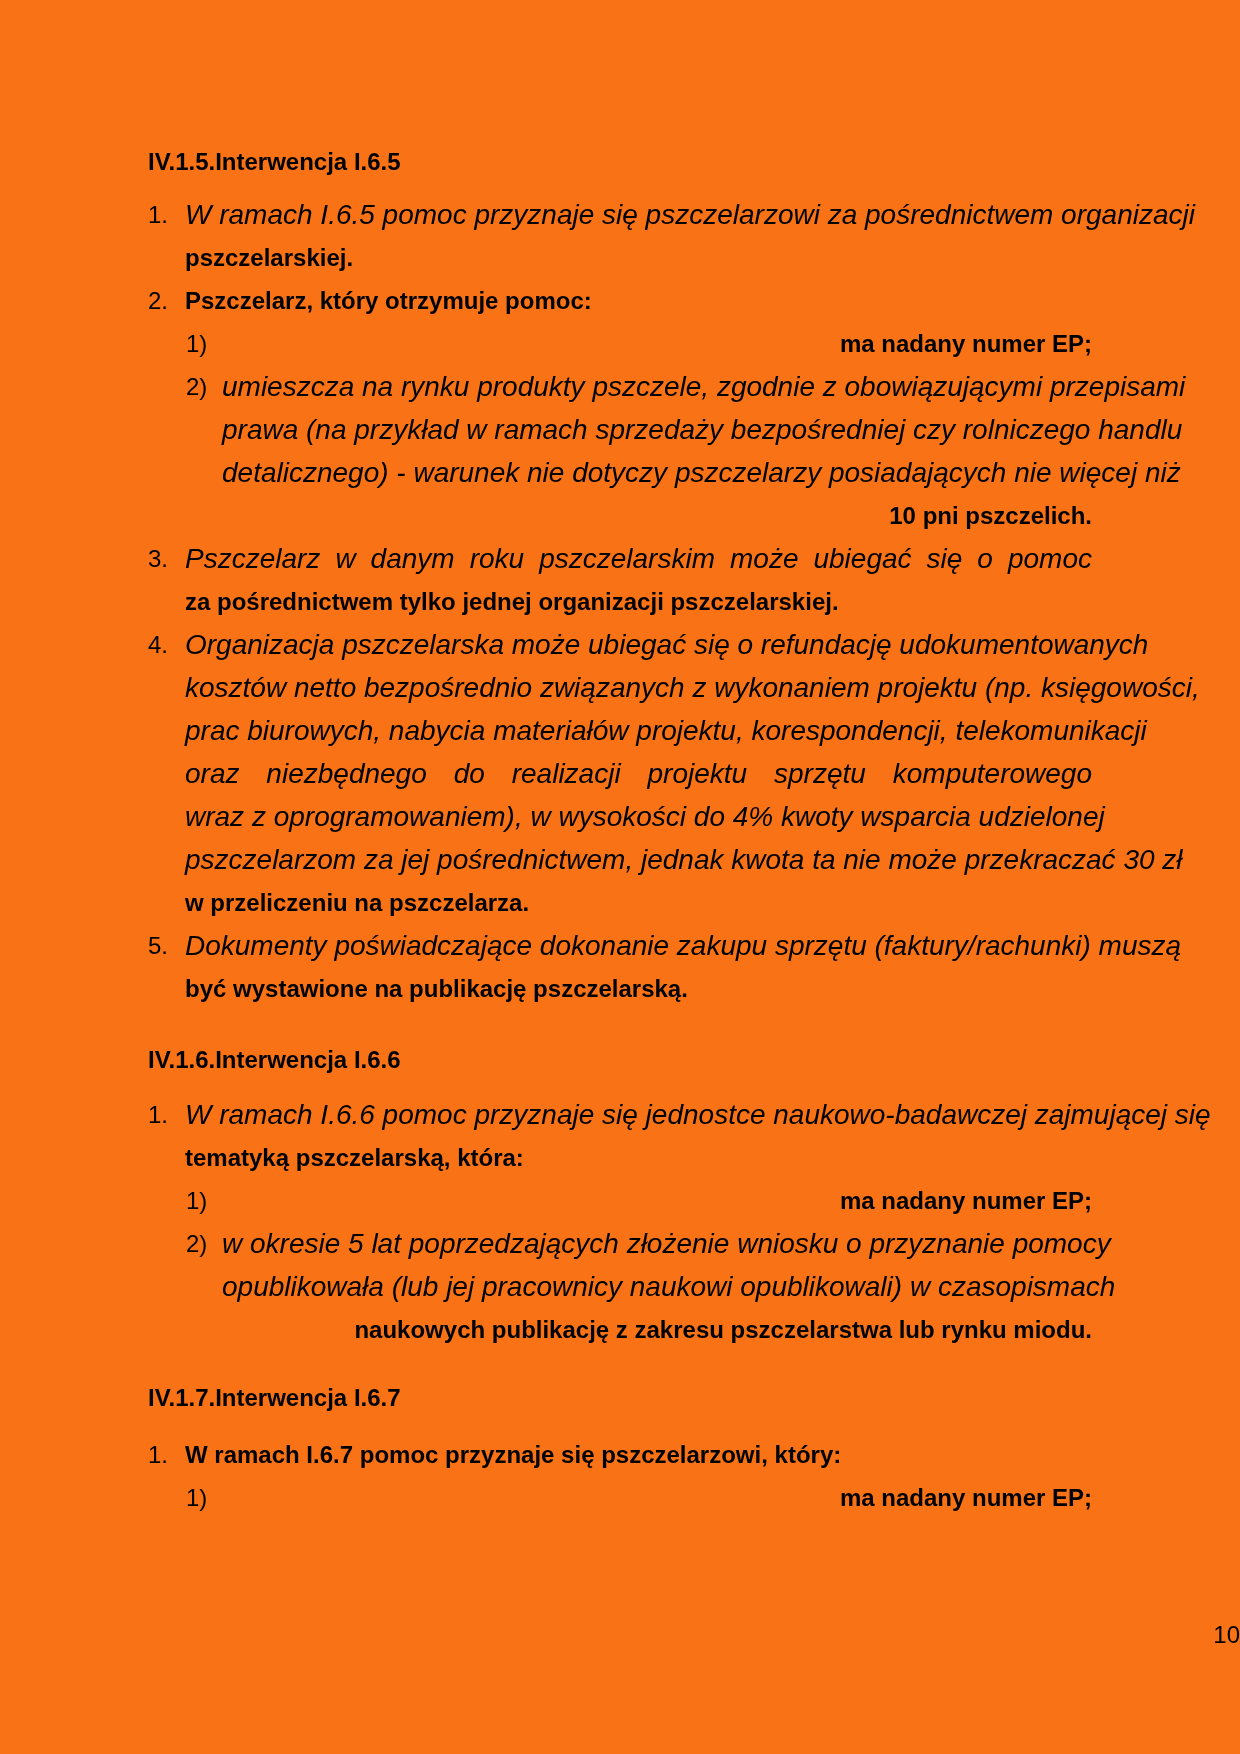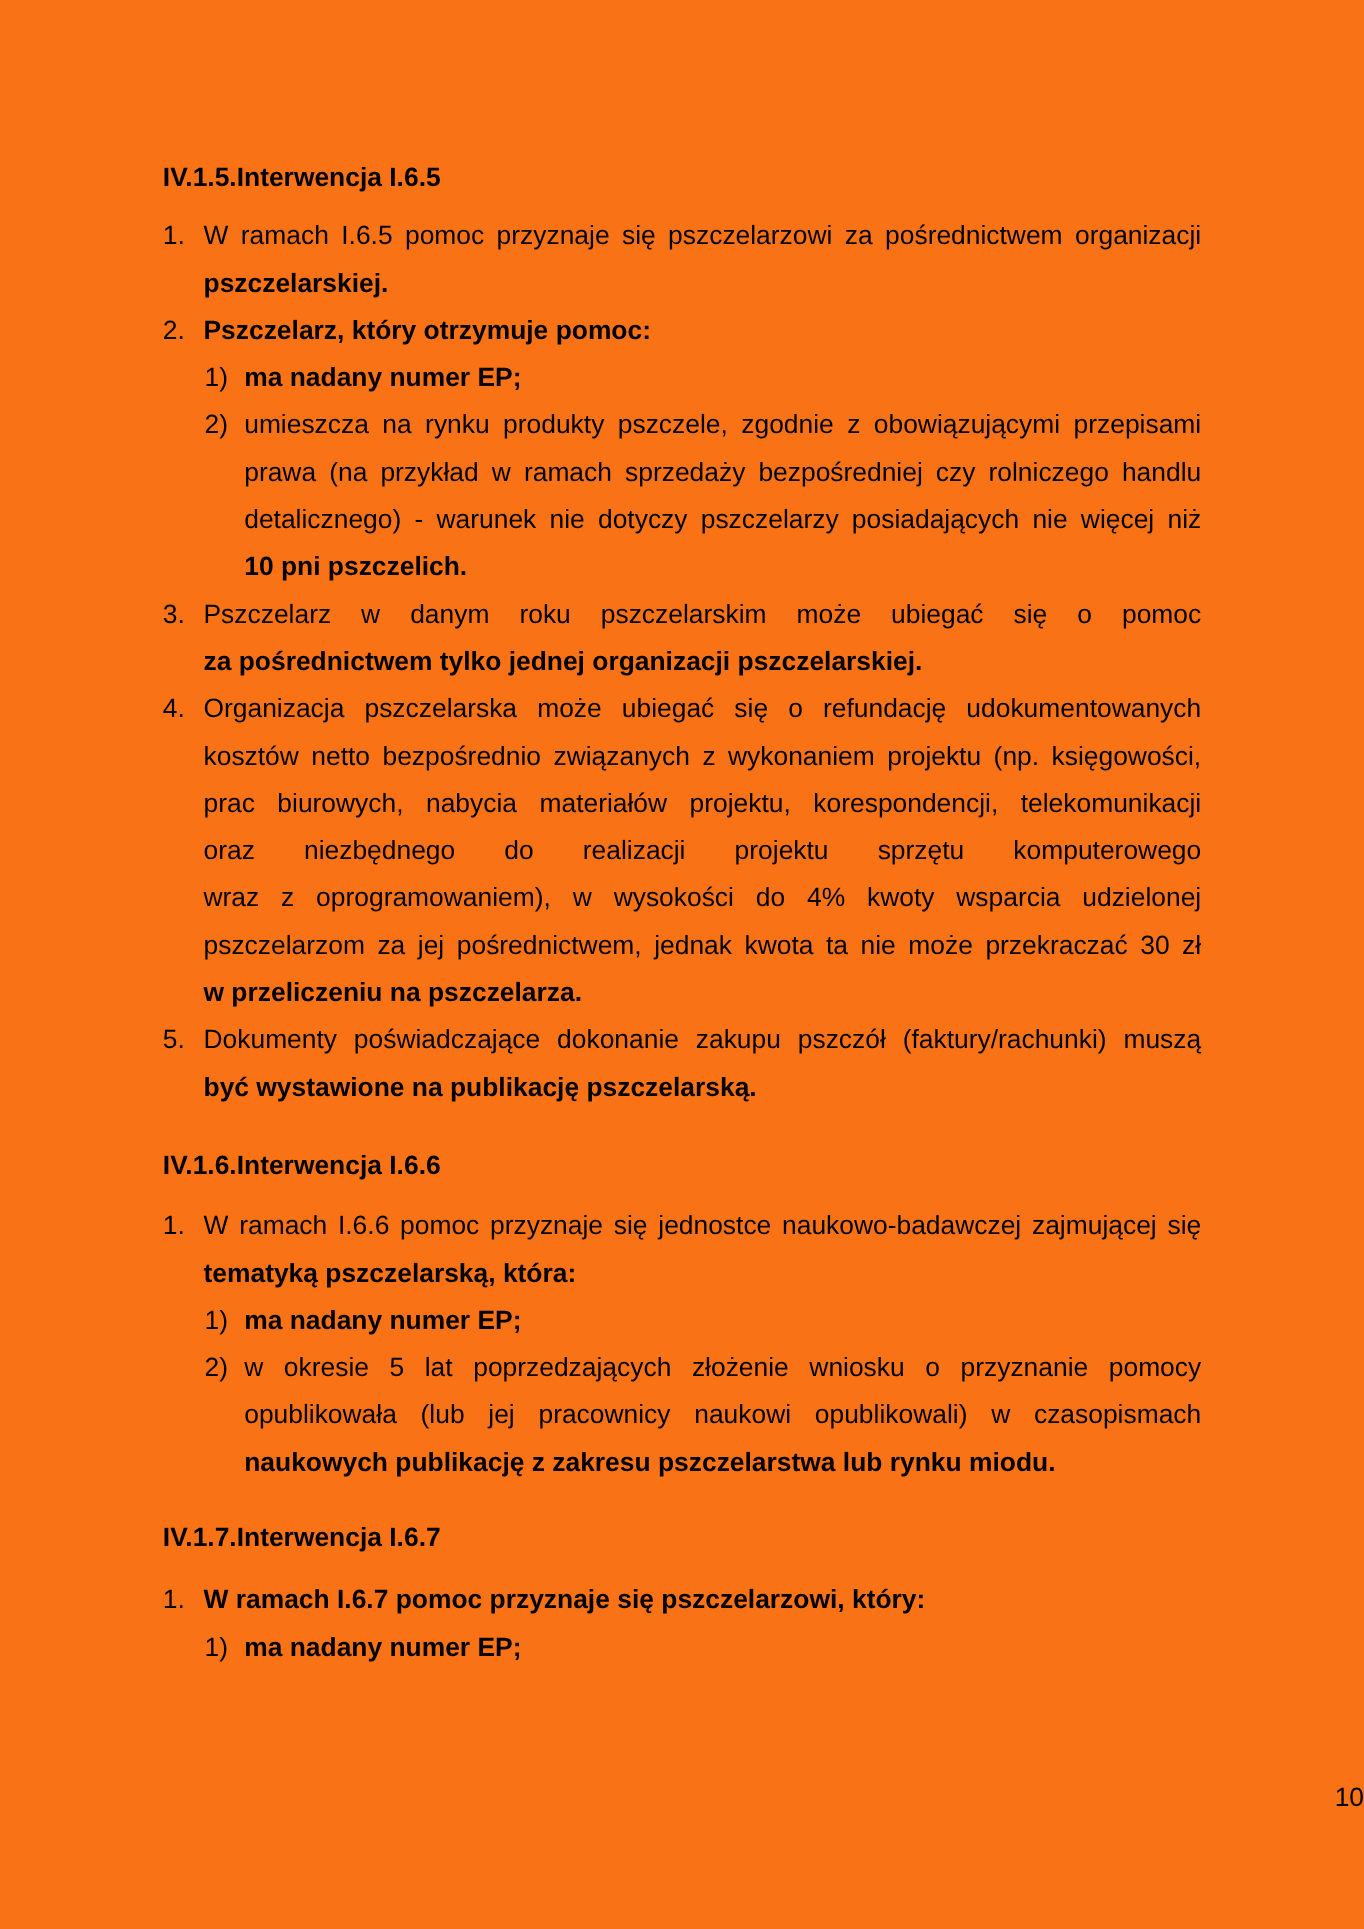--- a/index.html
+++ b/index.html
@@ -3,23 +3,23 @@
 <meta charset="utf-8">
 <style>
   html, body { margin:0; padding:0; background:#ffffff; }
   body { width:1240px; height:1754px; position:relative; overflow:hidden;
          font-family:"Liberation Sans", sans-serif; color:#000; }
   .page { position:absolute; left:0; top:0; width:1240px; height:1754px; background:#f97316; }
   .h { position:absolute; left:148px; font-weight:bold; font-size:24px; line-height:30px; white-space:nowrap; }
   .line { position:absolute; font-size:24px; line-height:30px; white-space:nowrap;font-weight:bold; }
   .num { position:absolute; left:148px; font-size:24px; line-height:30px; }
   .snum { position:absolute; left:186px; font-size:24px; line-height:30px; }
-  .j { position:absolute; font-size:24px; line-height:30px; text-align:justify; text-align-last:justify; white-space:nowrap; }
+  .j { position:absolute; font-size:28px; line-height:30px; text-align:justify; text-align-last:justify; white-space:nowrap;font-style:italic; }
   .t1 { left:185px; width:907px; }
-  .t2 { left:222px; width:870px; }
+  .t2 { left:222px; width:870px;text-align:right; }
   .pn { position:absolute; left:0; width:1240px; top:1620px; text-align:right; font-size:24px; line-height:30px; }
 </style>
 </head>
 <body>
 
 <div class="page">
 
   <div class="h" style="top:147px">IV.1.5.Interwencja I.6.5</div>
 
   <div class="num" style="top:200px">1.</div>
@@ -45,21 +45,21 @@
   <div class="num" style="top:630px">4.</div>
   <div class="j t1" style="top:630px">Organizacja pszczelarska może ubiegać się o refundację udokumentowanych</div>
   <div class="j t1" style="top:673px">kosztów netto bezpośrednio związanych z wykonaniem projektu (np. księgowości,</div>
   <div class="j t1" style="top:716px">prac biurowych, nabycia materiałów projektu, korespondencji, telekomunikacji</div>
   <div class="j t1" style="top:759px">oraz niezbędnego do realizacji projektu sprzętu komputerowego</div>
   <div class="j t1" style="top:802px">wraz z oprogramowaniem), w wysokości do 4% kwoty wsparcia udzielonej</div>
   <div class="j t1" style="top:845px">pszczelarzom za jej pośrednictwem, jednak kwota ta nie może przekraczać 30 zł</div>
   <div class="line t1" style="top:888px">w przeliczeniu na pszczelarza.</div>
 
   <div class="num" style="top:931px">5.</div>
-  <div class="j t1" style="top:931px">Dokumenty poświadczające dokonanie zakupu pszczół (faktury/rachunki) muszą</div>
+  <div class="j t1" style="top:931px">Dokumenty poświadczające dokonanie zakupu sprzętu (faktury/rachunki) muszą</div>
   <div class="line t1" style="top:974px">być wystawione na publikację pszczelarską.</div>
 
   <div class="h" style="top:1045px">IV.1.6.Interwencja I.6.6</div>
 
   <div class="num" style="top:1100px">1.</div>
   <div class="j t1" style="top:1100px">W ramach I.6.6 pomoc przyznaje się jednostce naukowo-badawczej zajmującej się</div>
   <div class="line t1" style="top:1143px">tematyką pszczelarską, która:</div>
 
   <div class="snum" style="top:1186px">1)</div>
   <div class="line t2" style="top:1186px">ma nadany numer EP;</div>

